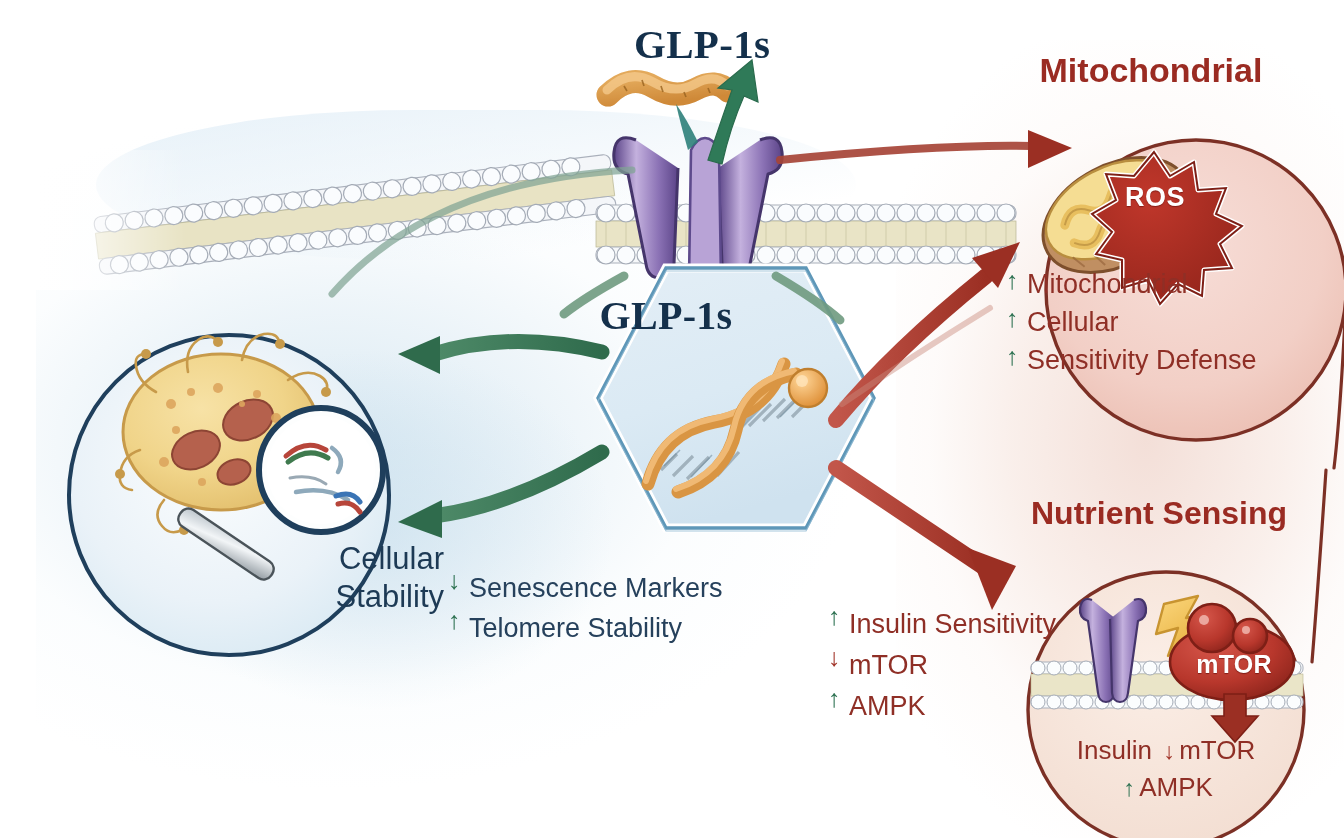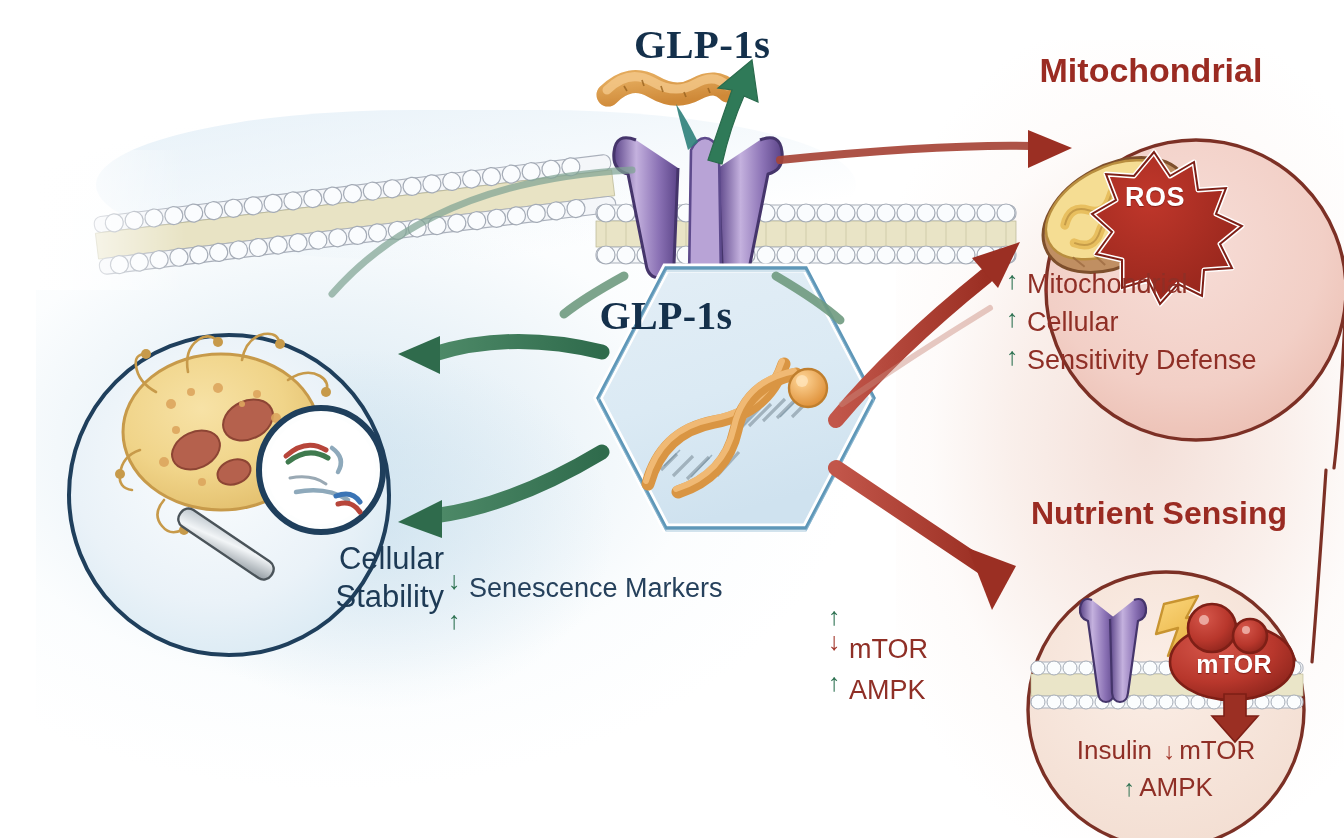--- a/index.html
+++ b/index.html
@@ -608,20 +608,21 @@
   </div>
 
 
   <div class="abs ttl-nutrient">
     <div>Nutrient Sensing</div>
   </div>
 
   <div class="abs list list-nut">
     <div class="row">
       <span class="arr up">↑</span>
+      <span class="txt">Insulin Sensitivity</span>
     </div>
     <div class="row">
       <span class="arr dn-red">↓</span>
       <span class="txt">mTOR</span>
     </div>
     <div class="row">
       <span class="arr up">↑</span>
       <span class="txt">AMPK</span>
     </div>
   </div>
@@ -641,16 +642,17 @@
     <div>Stability</div>
   </div>
 
   <div class="abs list list-sen">
     <div class="row">
       <span class="arr dn-green">↓</span>
       <span class="txt">Senescence Markers</span>
     </div>
     <div class="row">
       <span class="arr up">↑</span>
+      <span class="txt">Telomere Stability</span>
     </div>
   </div>
 
 </div>
 
 </body></html>

